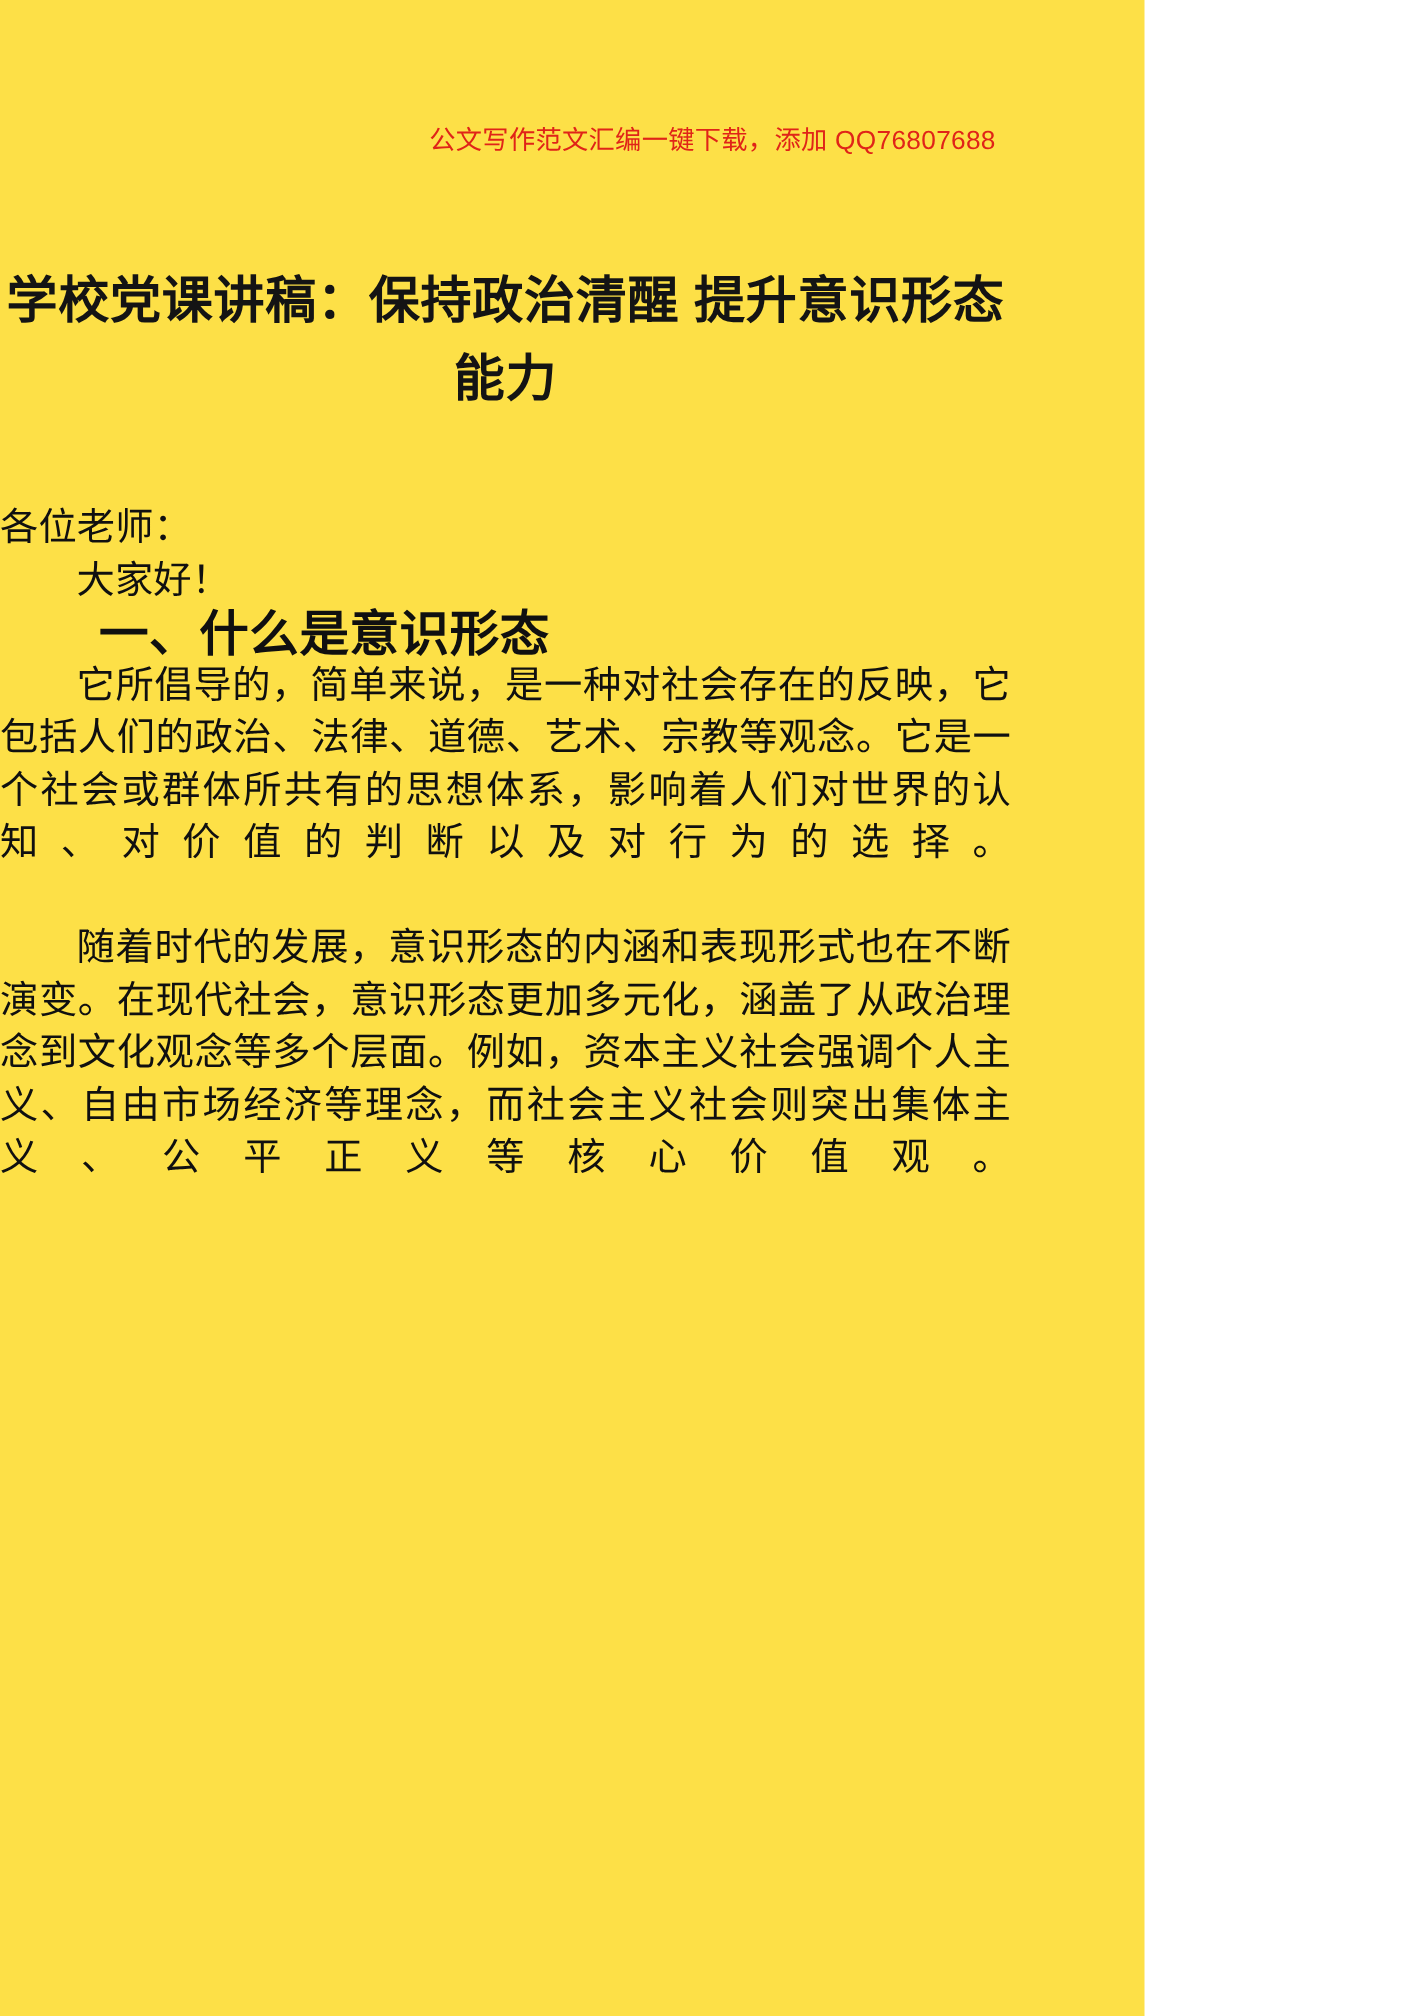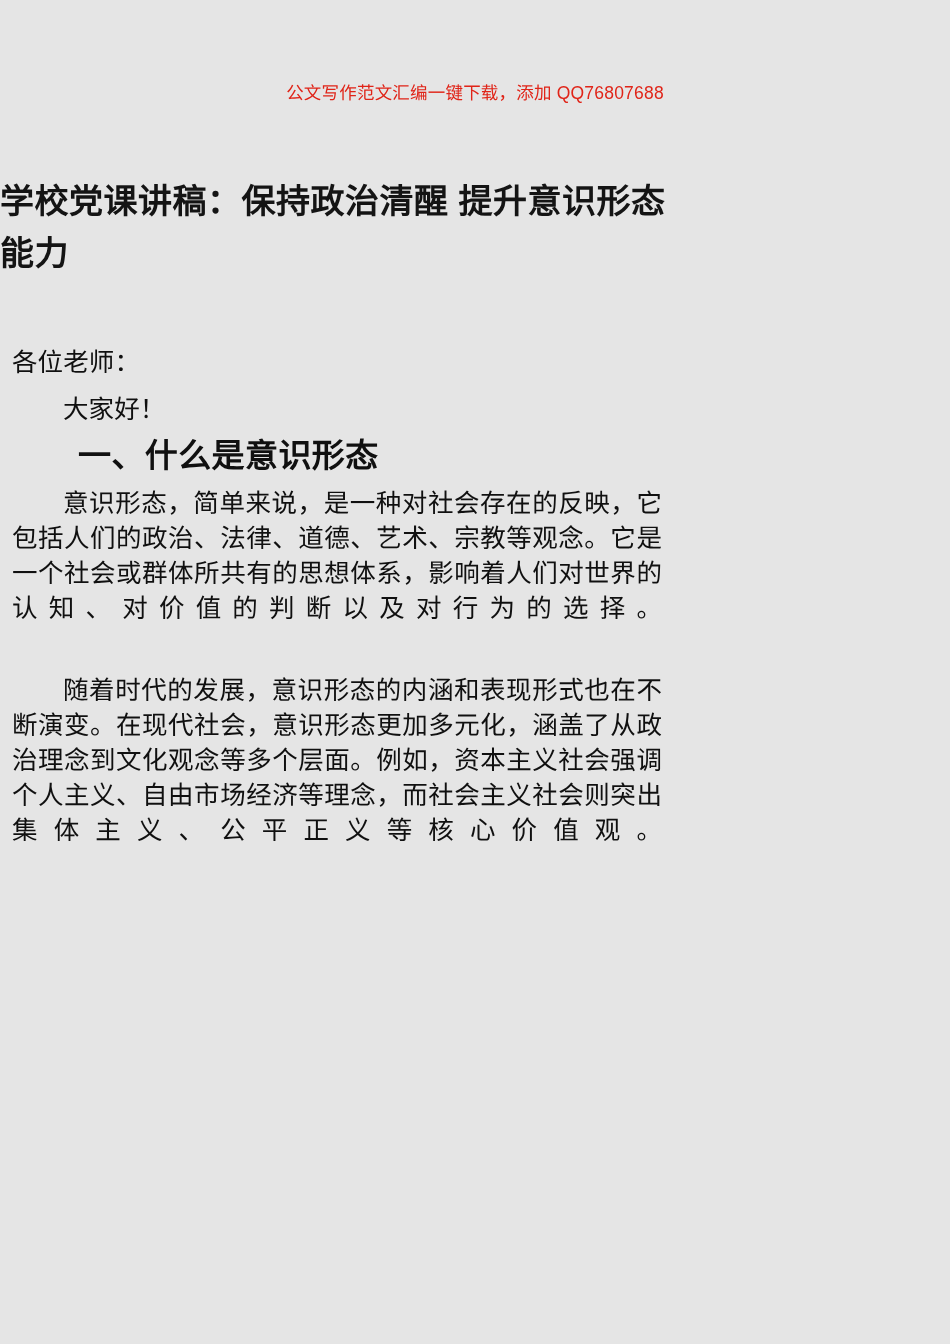--- a/index.html
+++ b/index.html
@@ -4,23 +4,23 @@
 <title>学校党课讲稿</title>
 <style>
   html, body {
     margin: 0;
     padding: 0;
     background: #ffffff;
   }
 
   .page {
     position: relative;
-    width: 950px;
+    width: 763px;
     height: 1344px;
-    background: #e5e5e5;
+    background: #fde047;
     overflow: hidden;
     font-family: "Liberation Sans", "DejaVu Sans", sans-serif;
     -webkit-font-smoothing: antialiased;
   }
 
   
   .promo-header {
     position: absolute;
     top: 80px;
     left: 0;
@@ -35,47 +35,47 @@
   }
 
   
   .doc-title {
     margin: 0;
     padding: 0;
     position: absolute;
     top: 175px;
     left: 0;
     width: 674px;
-    text-align: left;
+    text-align: center;
     font-size: 34px;
     line-height: 52px;
     font-weight: 700;
     color: #141414;
     letter-spacing: 0.5px;
     font-family: "Liberation Sans", "DejaVu Sans", sans-serif;
   }
 
   
   .body-block {
     position: absolute;
     top: 335px;
     left: 0;
     width: 674px;
   }
 
   .para {
-    margin: 12px;
+    margin: 0;
     padding: 0;
     font-size: 25.5px;
     line-height: 35px;
     color: #101010;
     text-align: justify;
     text-justify: inter-ideograph;
     letter-spacing: 0.1px;
-    font-family: Liberation Mono, monospace;
+    font-family: Liberation Sans, sans-serif;
   }
 
   .para.salutation {
     text-indent: 0;
   }
 
   .para.indent {
     text-indent: 2em;
   }
 
@@ -104,19 +104,19 @@
   <h1 class="doc-title">学校党课讲稿：保持政治清醒 提升意识形态能力</h1>
 
   <div class="body-block" style="color: rgb(16, 16, 16);">
     <p class="para salutation no-stretch">各位老师：</p>
 
     <p class="para indent no-stretch">大家好！</p>
 
 
     <p class="para heading no-stretch">一、什么是意识形态</p>
 
-    <p class="para indent">意识形态，简单来说，是一种对社会存在的反映，它包括人们的政治、法律、道德、艺术、宗教等观念。它是一个社会或群体所共有的思想体系，影响着人们对世界的认知、对价值的判断以及对行为的选择。</p>
+    <p class="para indent">它所倡导的，简单来说，是一种对社会存在的反映，它包括人们的政治、法律、道德、艺术、宗教等观念。它是一个社会或群体所共有的思想体系，影响着人们对世界的认知、对价值的判断以及对行为的选择。</p>
 
 
     <p class="para indent">随着时代的发展，意识形态的内涵和表现形式也在不断演变。在现代社会，意识形态更加多元化，涵盖了从政治理念到文化观念等多个层面。例如，资本主义社会强调个人主义、自由市场经济等理念，而社会主义社会则突出集体主义、公平正义等核心价值观。</p>
   </div>
 
 </div>
 
 </body></html>

